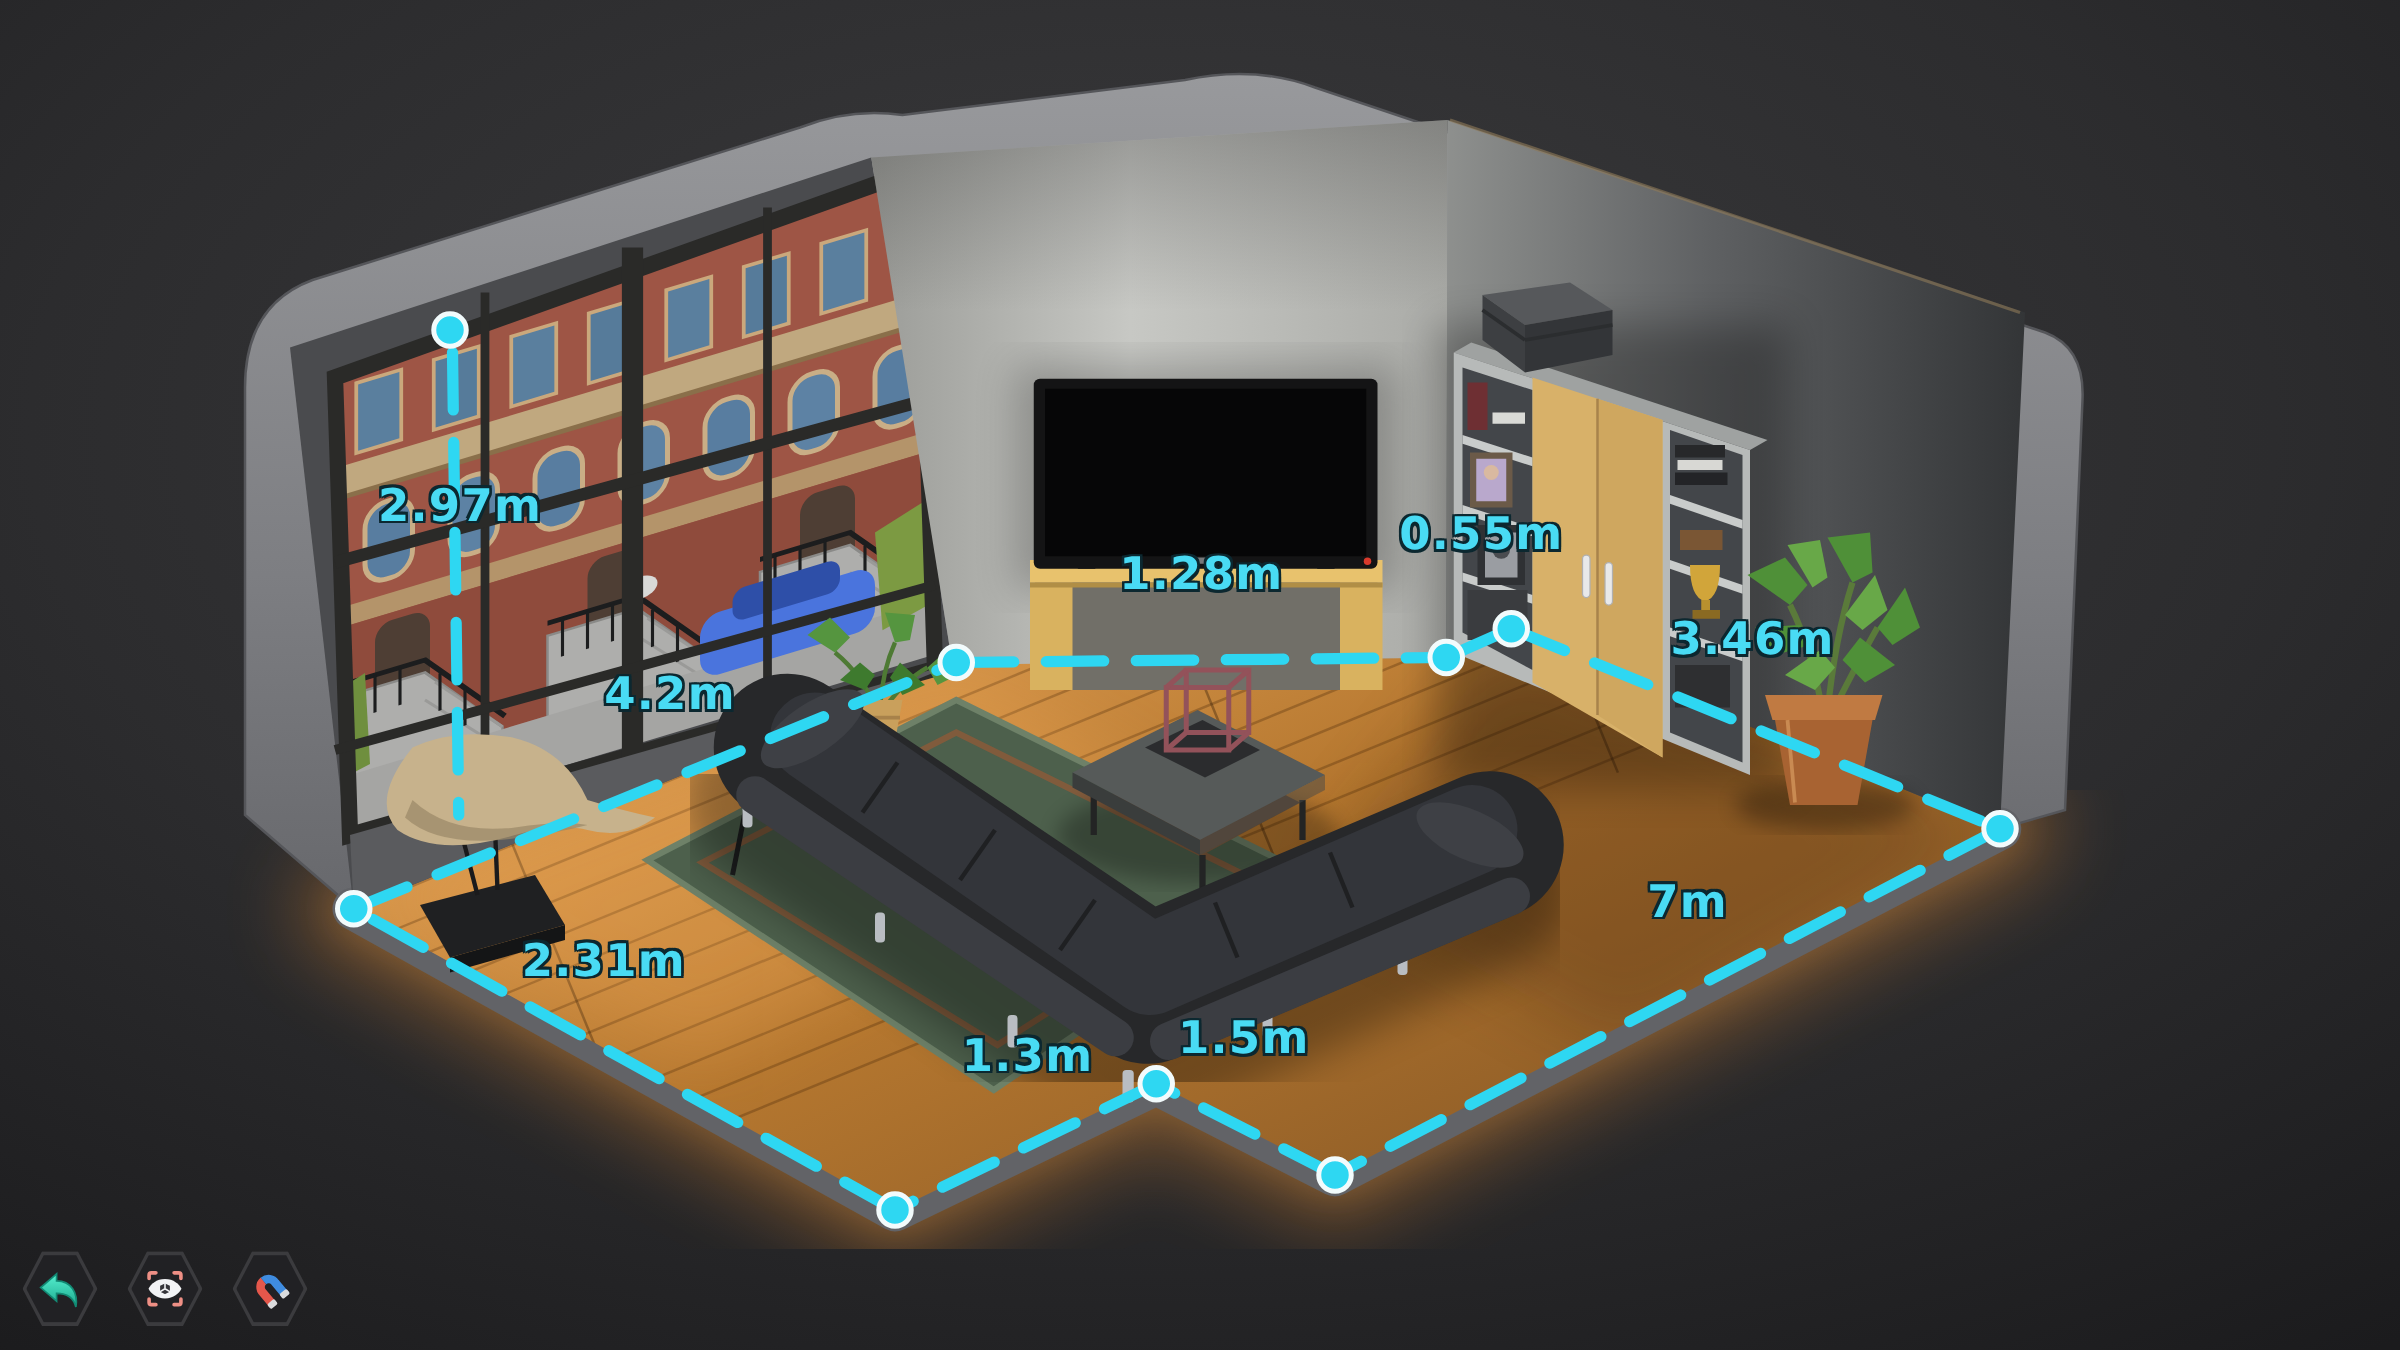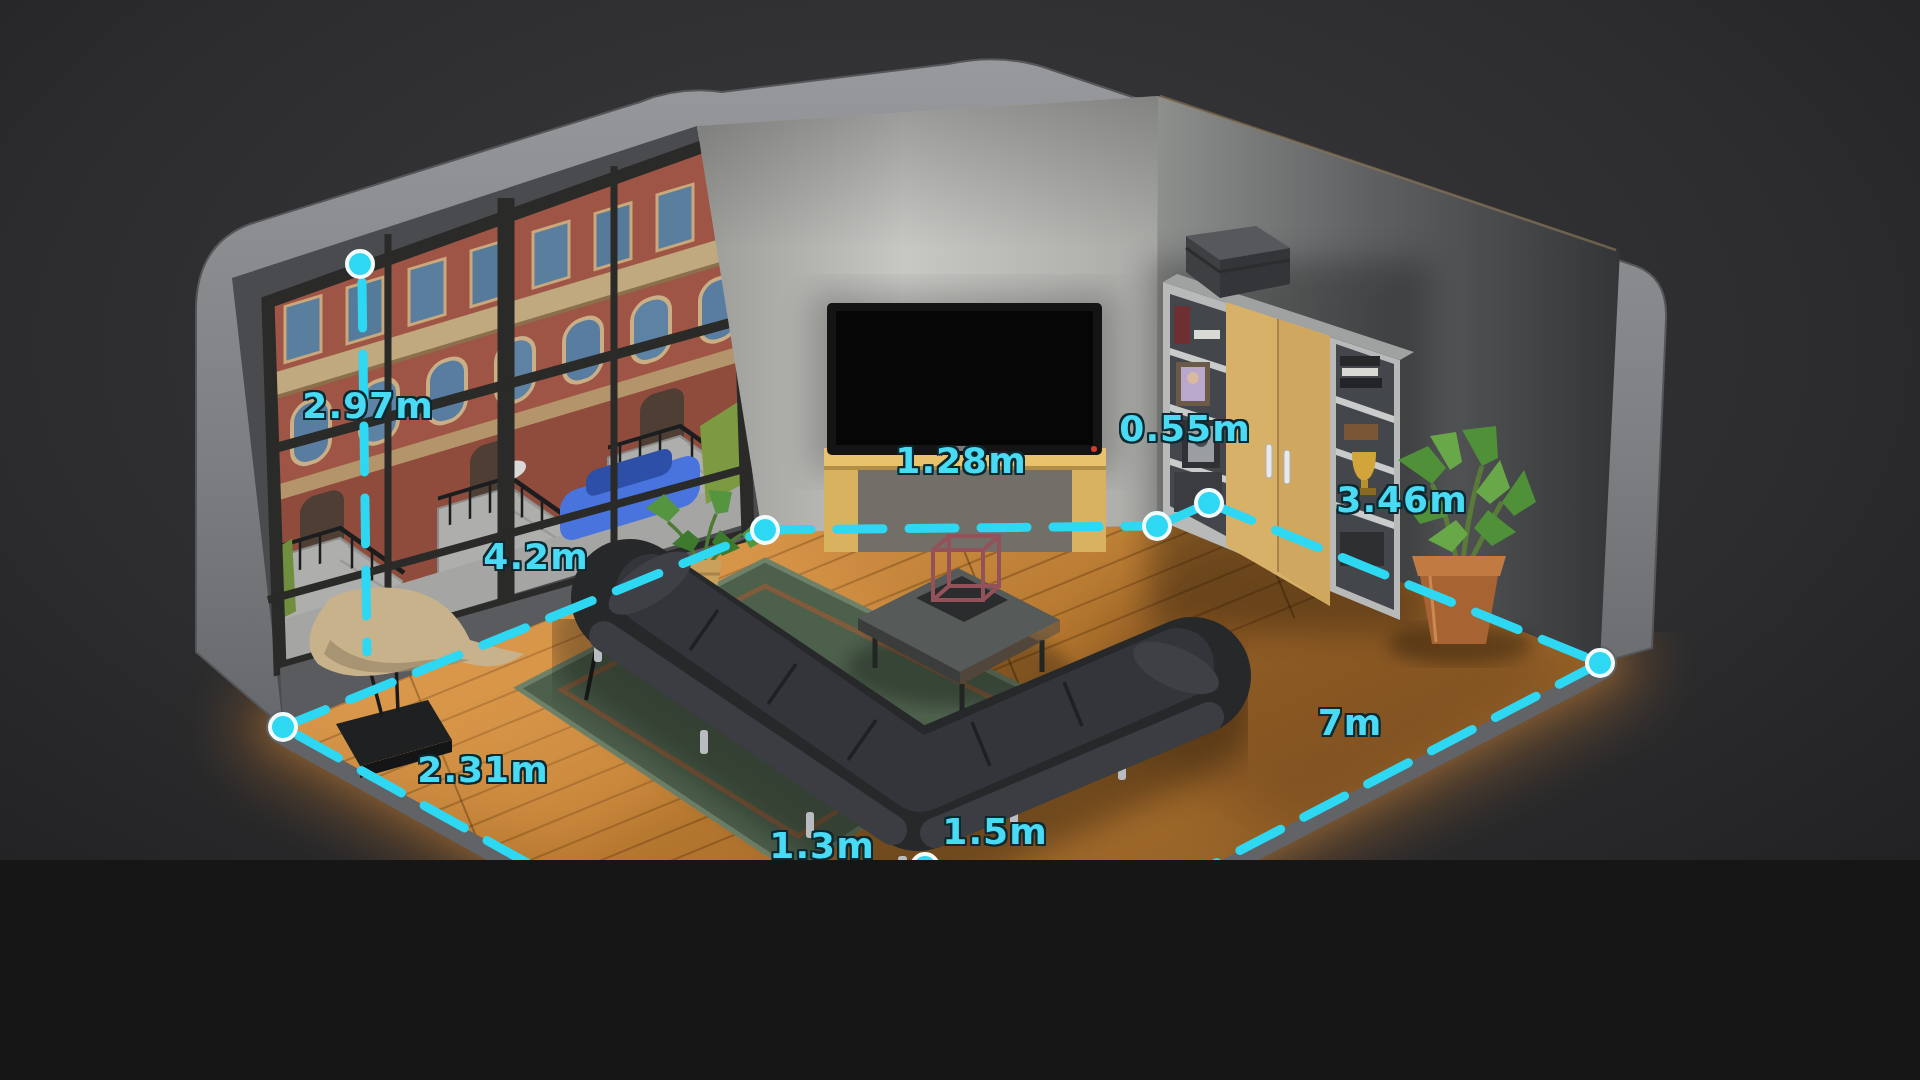--- a/index.html
+++ b/index.html
@@ -1,16 +1,16 @@
 <!DOCTYPE html>
 <html><head>
 <meta charset="utf-8">
 <style>
   html,body{margin:0;padding:0;background:#161617;}
-  #stage{position:relative;width:1920px;height:860px;overflow:hidden;
+  #stage{position:relative;width:1920px;height:1080px;overflow:hidden;
          font-family:"DejaVu Sans",sans-serif;}
   #scene{position:absolute;left:0;top:0;}
   .mlabel{position:absolute;transform:translate(-50%,-50%);
     font:600 36px "DejaVu Sans",sans-serif;color:#49dbf4;letter-spacing:1px;
     text-shadow:2px 0 0 #0c2830,-2px 0 0 #0c2830,0 2px 0 #0c2830,0 -2px 0 #0c2830,
       2px 2px 0 #0c2830,-2px 2px 0 #0c2830,2px -2px 0 #0c2830,-2px -2px 0 #0c2830;
     white-space:nowrap;pointer-events:none;}
   #toolbar{position:absolute;left:18px;top:1000px;display:flex;gap:24px;}
   .hexbtn{position:relative;width:60px;height:62px;cursor:pointer;
     clip-path:polygon(26% 2%,74% 2%,100% 50%,74% 98%,26% 98%,0% 50%);
@@ -446,21 +446,21 @@
     <circle cx="1068" cy="940" r="13"></circle>
     <circle cx="925" cy="867" r="13"></circle>
     <circle cx="716" cy="968" r="13"></circle>
   </g>
 </svg>
 
 <div class="mlabel" style="left:368px;top:405px">2.97m</div>
 <div class="mlabel" style="left:536px;top:556px">4.2m</div>
 <div class="mlabel" style="left:961px;top:460px">1.28m</div>
 <div class="mlabel" style="left:1185px;top:428px">0.55m</div>
-<div class="mlabel" style="left:1402px;top:499px">3.46m</div>
+<div class="mlabel" style="left:1402px;top:512px">3.46m</div>
 <div class="mlabel" style="left:1350px;top:722px">7m</div>
 <div class="mlabel" style="left:995px;top:831px">1.5m</div>
 <div class="mlabel" style="left:822px;top:845px">1.3m</div>
 <div class="mlabel" style="left:483px;top:769px">2.31m</div>
 
 <div id="toolbar">
   <div class="hexbtn" title="undo">
     <div class="hexin"></div>
     <svg width="40" height="40" viewBox="0 0 44 44">
       <path d="M19 9 L5 21 L19 33 L19 26 C29 26 34 30 36 38 C38 26 32 15 19 15 Z" fill="url(#gTeal)" stroke="#128a74" stroke-width="1.5"></path>

